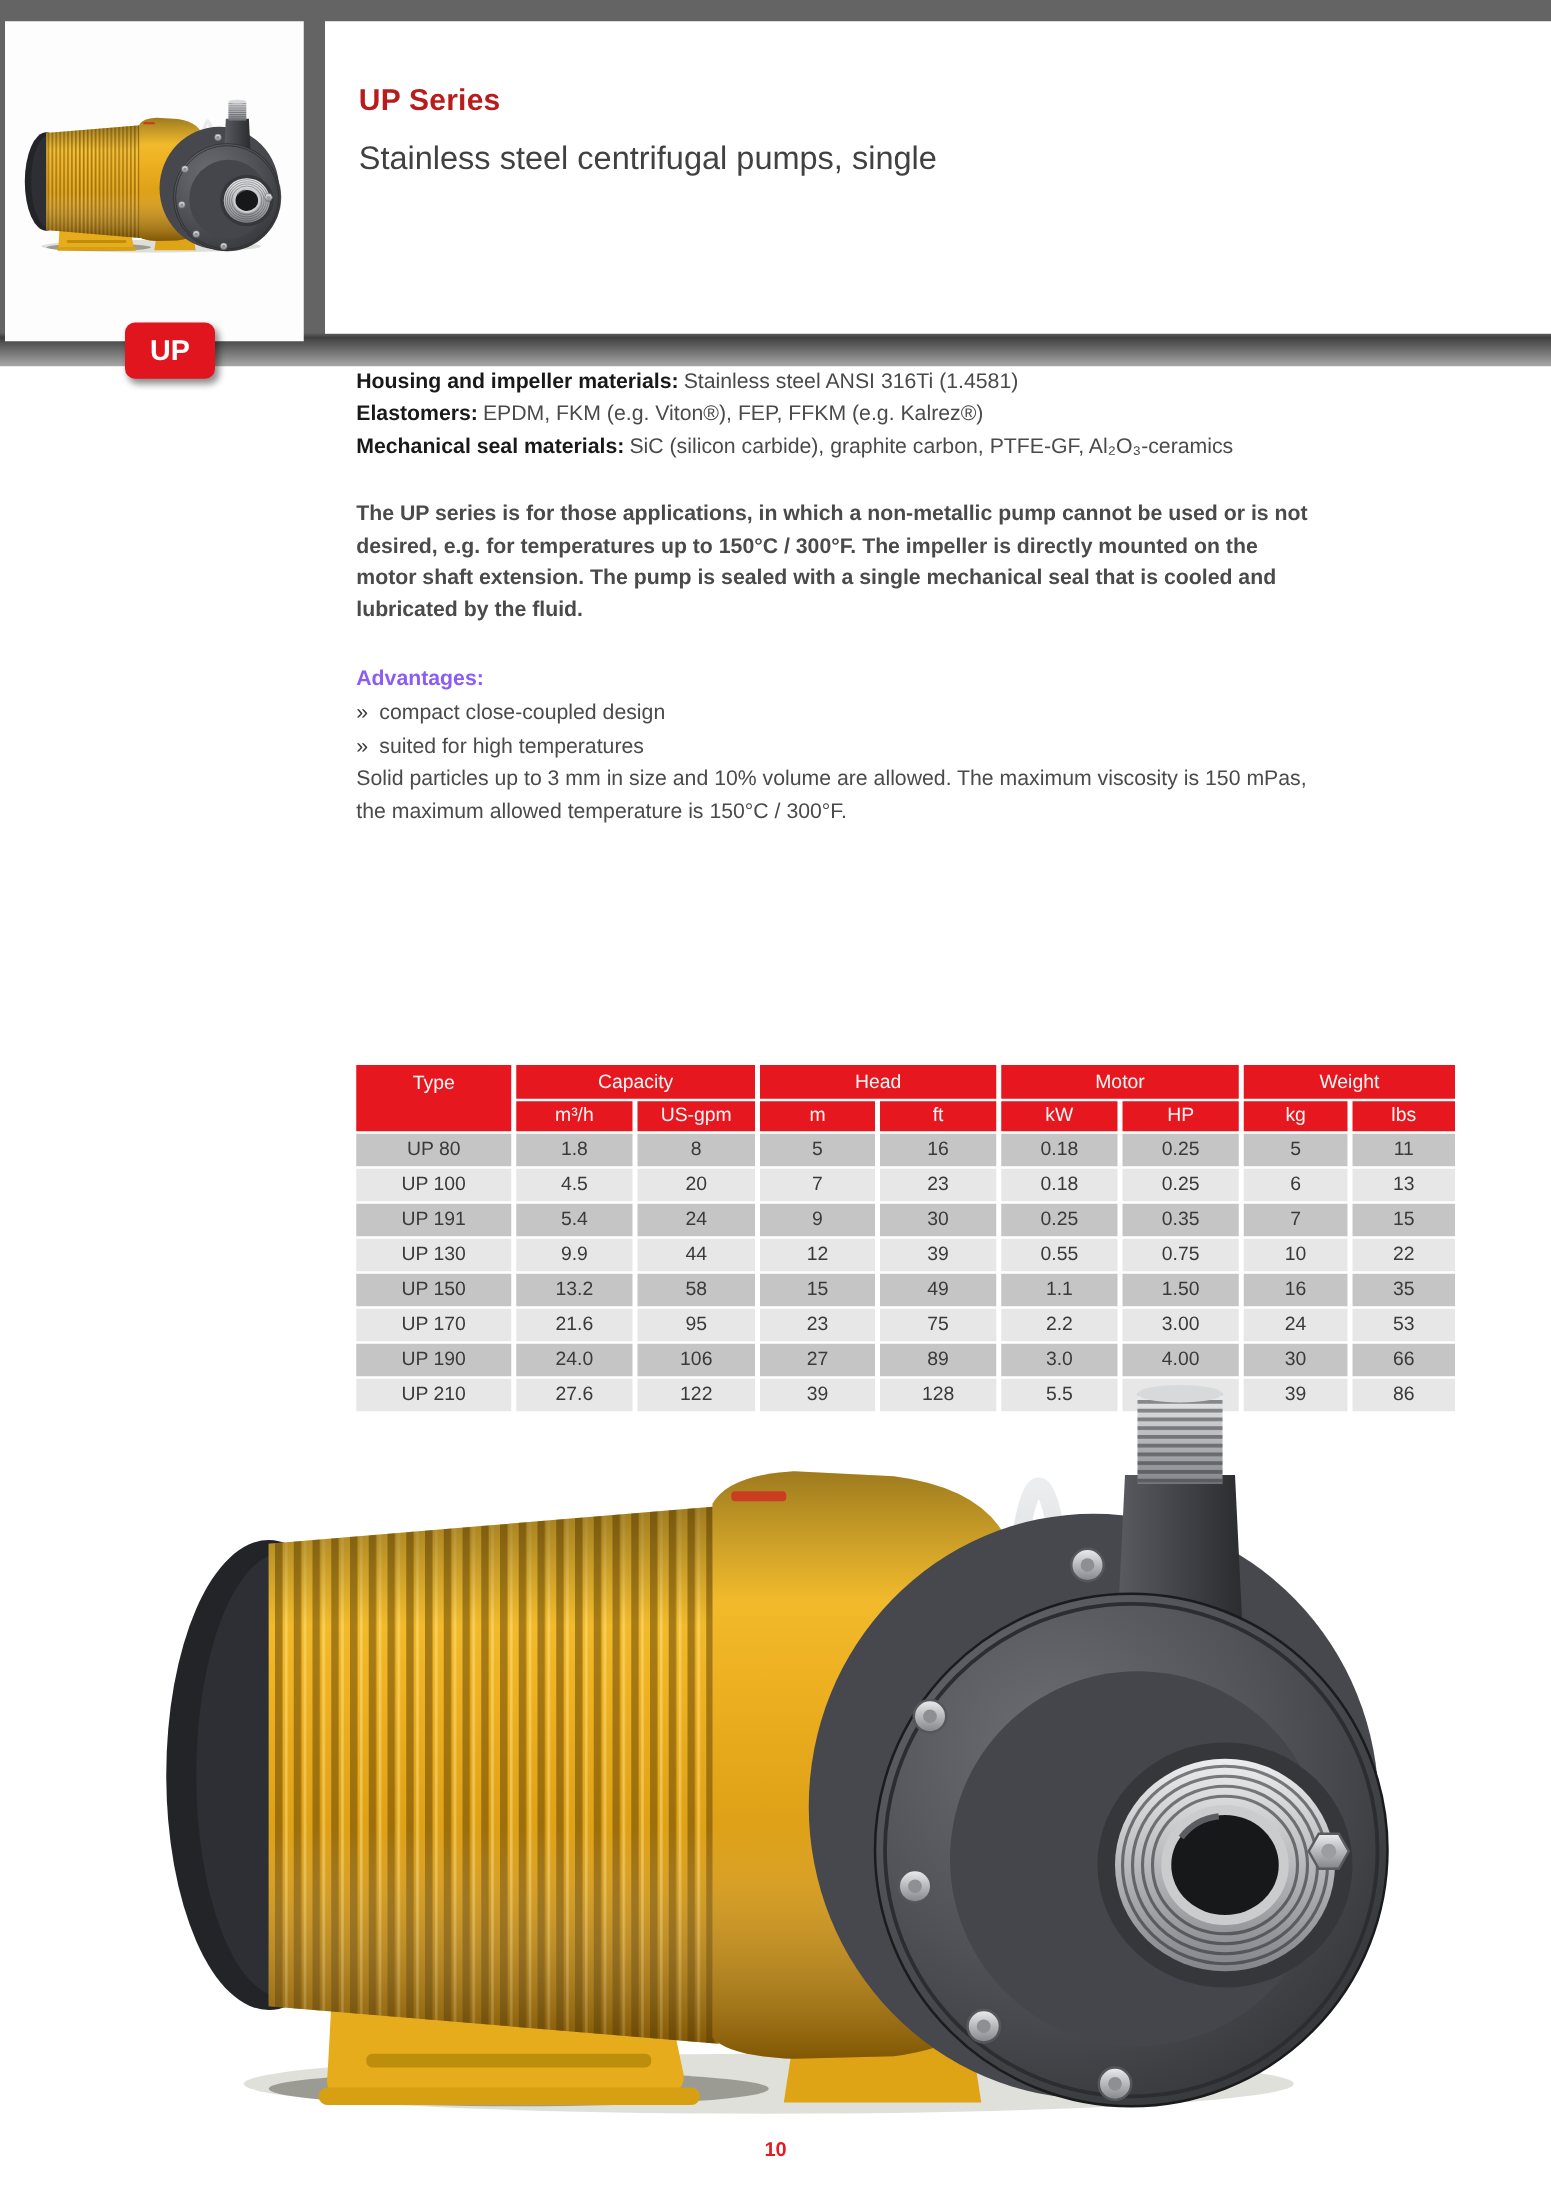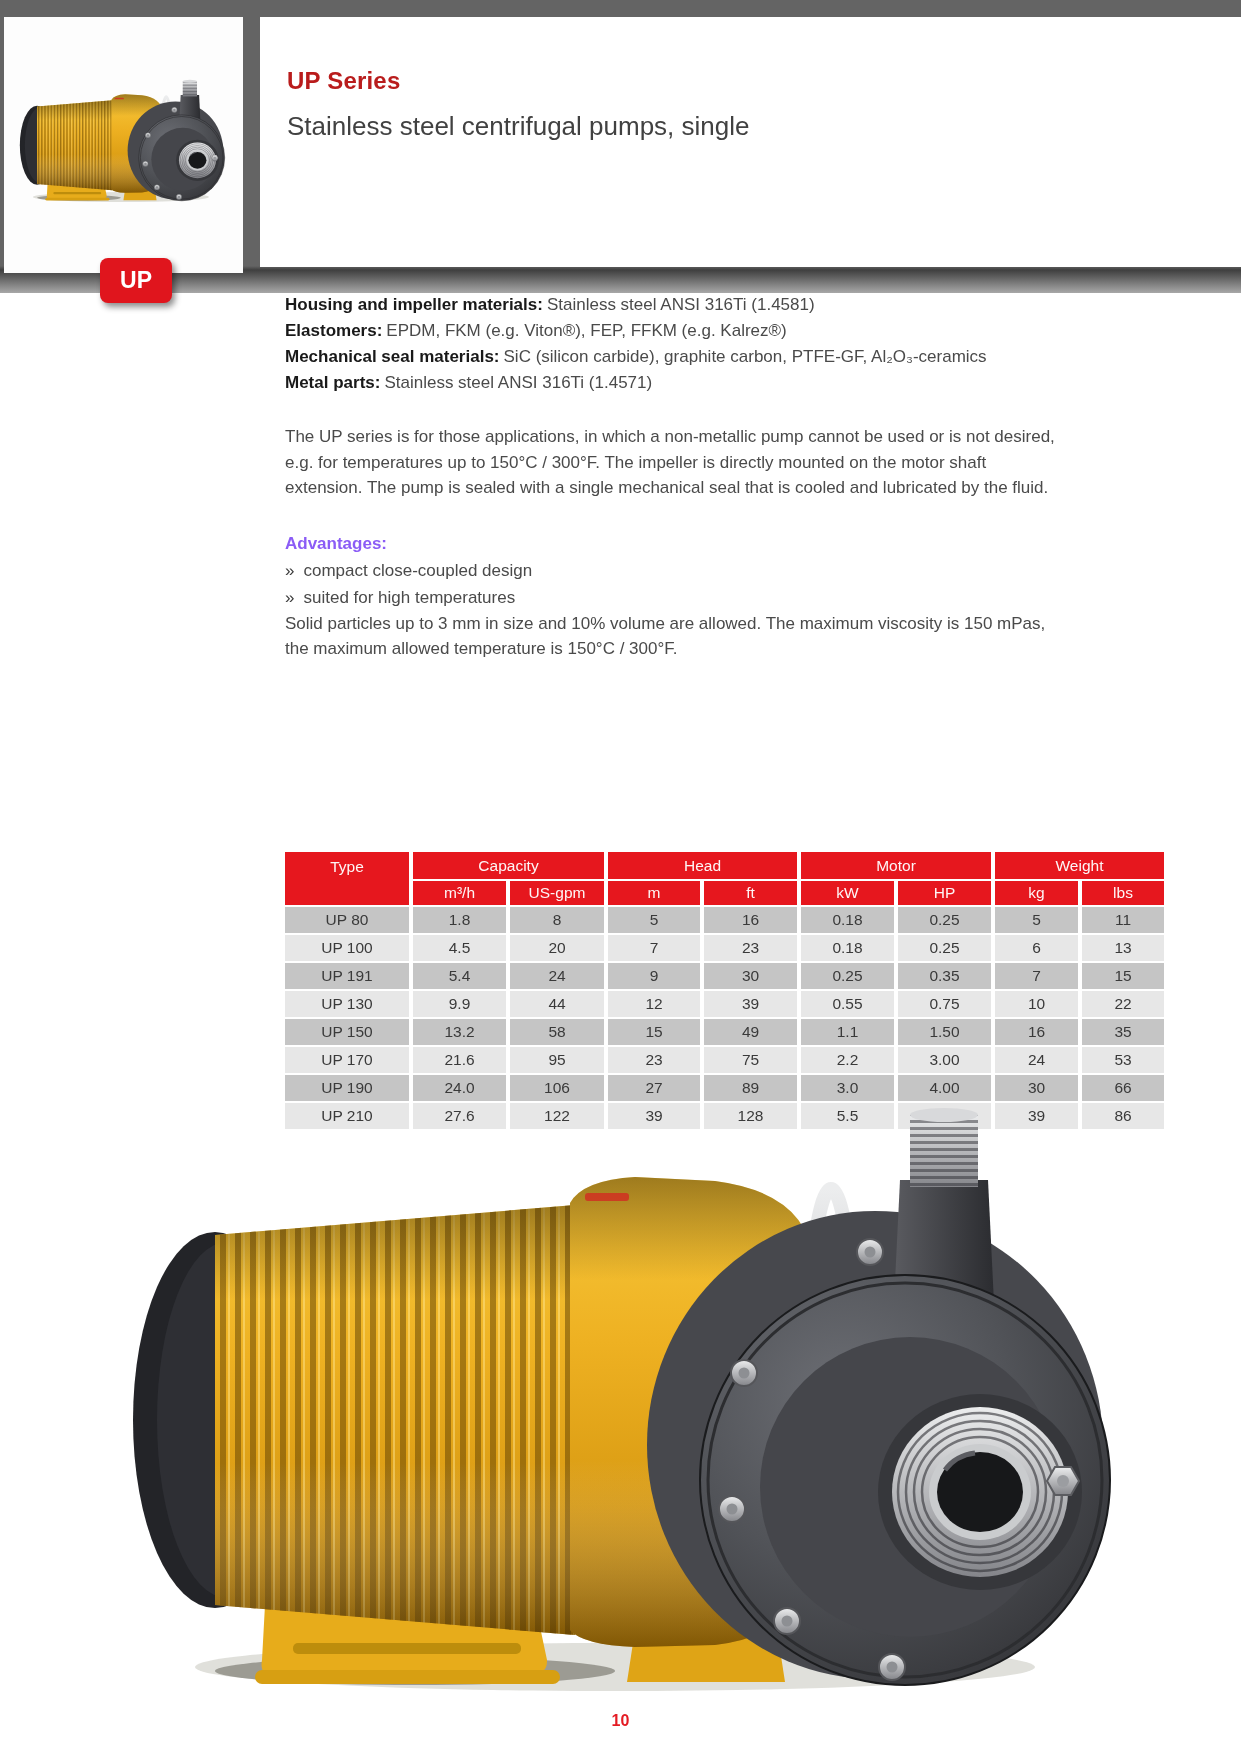--- a/index.html
+++ b/index.html
@@ -35,21 +35,21 @@
     position:absolute; left:100px; top:258px; width:72px; height:45px;
     background:#e0151d; border-radius:8px;
     display:flex; align-items:center; justify-content:center;
     color:#fff; font-weight:bold; font-size:23px;
     box-shadow:3px 4px 6px rgba(0,0,0,.45);
   }
   
   .content { position:absolute; left:285px; top:292px; width:770px; }
   .spec { font-size:17px; line-height:26px; color:#4a4a4a; }
   .spec b { color:#191919; margin-right:4px; }
-  .intro { margin-top:28px; font-size:17px; line-height:25.5px; color:#4a4a4a; }
+  .intro { margin-top:28px; font-size:17px; line-height:25.5px; color:#4a4a4a;font-weight:bold; }
   .adv-head { margin-top:30px; font-size:17px; line-height:26px; font-weight:bold; color:#8b5cf6; }
   .adv-item { font-size:17px; line-height:27px; color:#4a4a4a; }
   .adv-item .bullet { margin-right:9px; color:#3a3a3a; }
   .limits { font-size:17px; line-height:25.5px; color:#4a4a4a; }
   
   .table-wrap { position:absolute; left:281px; top:850px; }
   table { border-collapse:separate; border-spacing:4px 2px; table-layout:fixed; }
   col.c-type{width:124px} col.c-m3{width:93px} col.c-gpm{width:94px}
   col.c-m{width:92px} col.c-ft{width:93px} col.c-kw{width:93px}
   col.c-hp{width:93px} col.c-kg{width:83px} col.c-lbs{width:82px}
@@ -208,21 +208,20 @@
   </div>
 </div>
 
 <div class="up-badge">UP</div>
 
 <div class="content">
   <div>
     <p class="spec"><b>Housing and impeller materials:</b><span>Stainless steel ANSI 316Ti (1.4581)</span></p>
     <p class="spec"><b>Elastomers:</b><span>EPDM, FKM (e.g. Viton®), FEP, FFKM (e.g. Kalrez®)</span></p>
     <p class="spec"><b>Mechanical seal materials:</b><span>SiC (silicon carbide), graphite carbon, PTFE-GF, Al₂O₃-ceramics</span></p>
-    <p class="spec"><b>Metal parts:</b><span>Stainless steel ANSI 316Ti (1.4571)</span></p>
   </div>
 
   <p class="intro">The UP series is for those applications, in which a non-metallic pump cannot be used or is not desired, e.g. for temperatures up to 150°C / 300°F. The impeller is directly mounted on the motor shaft extension. The pump is sealed with a single mechanical seal that is cooled and lubricated by the fluid.</p>
 
   <p class="adv-head">Advantages:</p>
   <p class="adv-item"><span class="bullet">»</span><span>compact close-coupled design</span></p>
   <p class="adv-item"><span class="bullet">»</span><span>suited for high temperatures</span></p>
 
   <p class="limits">Solid particles up to 3 mm in size and 10% volume are allowed. The maximum viscosity is 150 mPas, the maximum allowed temperature is 150°C / 300°F.</p>
 </div>

